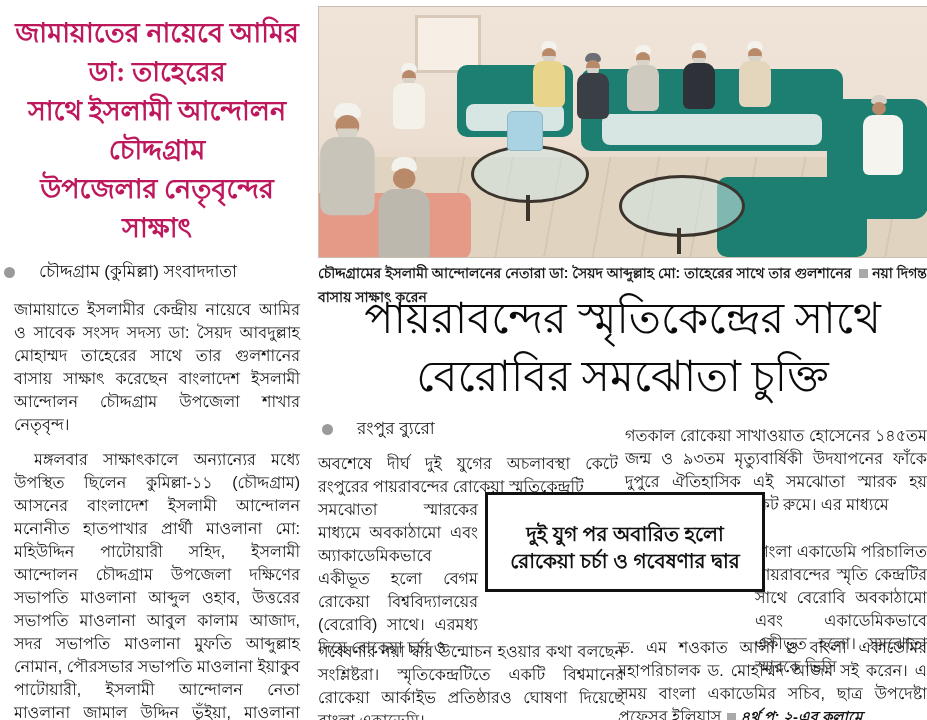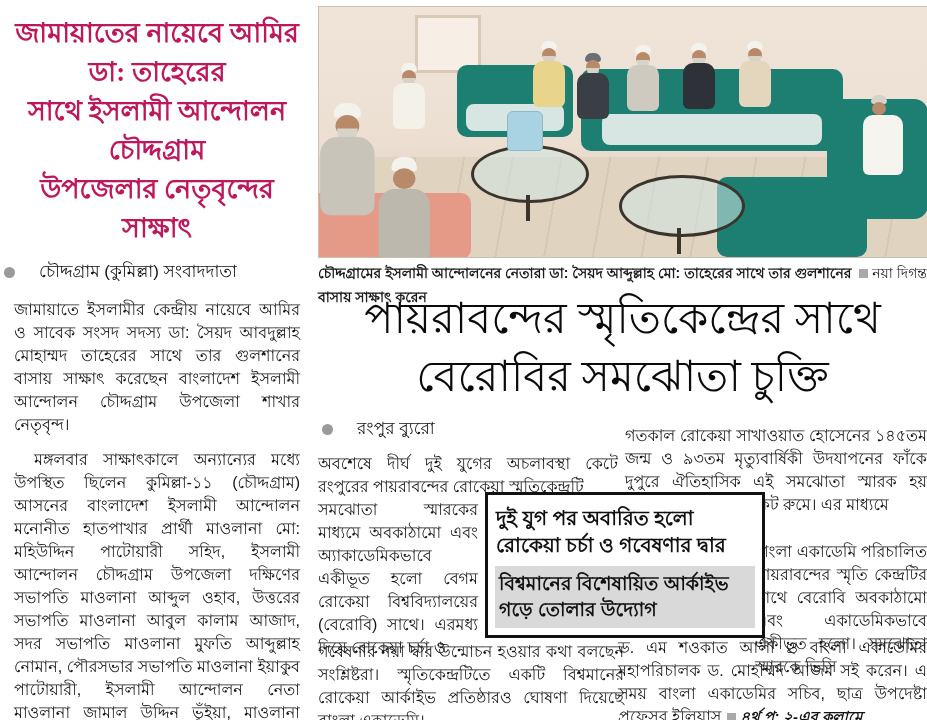--- a/index.html
+++ b/index.html
@@ -41,41 +41,41 @@
   .table .leg{position:absolute;left:46%;top:90%;width:4px;height:26px;background:#3a342c;}
   .bag{position:absolute;width:34px;height:38px;background:#a9d3e2;border-radius:6px 6px 4px 4px;border:1px solid #8fb9c9;}
   .person{position:absolute;}
   .person .cap{position:absolute;left:4px;top:0;width:16px;height:9px;border-radius:8px 8px 3px 3px;background:#f4f2ec;}
   .person .face{position:absolute;left:5px;top:7px;width:14px;height:13px;border-radius:50%;background:#b98a6a;}
   .person .beard{position:absolute;left:6px;top:15px;width:12px;height:8px;border-radius:0 0 8px 8px;background:#d8d3c8;}
   .person .robe{position:absolute;left:-4px;top:20px;width:32px;height:46px;border-radius:10px 10px 6px 6px;background:#f4f1e8;}
 
   .caption-row{left:0;top:262px;width:609px;display:flex;justify-content:space-between;align-items:flex-start;
     font-size:14px;font-weight:bold;color:#1a1a1a;}
-  .credit{white-space:nowrap;font-weight:normal;}
+  .credit{white-space:nowrap;font-weight:bold;}
 
   .a2-headline{
     left:0;top:290px;width:609px;text-align:center;
     font-family:"Liberation Serif","DejaVu Serif",serif;font-weight:500;
     font-size:43px;line-height:58px;color:#0a0a0a;
   }
 
   
   #a2-byline{left:2px;top:405px;}
   .blk{position:absolute;font-size:16px;line-height:23px;text-align:justify;color:#141414;}
   #a2-left-intro{left:0;top:452px;width:300px;}
   #a2-left-narrow{left:0;top:498px;width:160px;}
   #a2-left-bottom{left:0;top:640px;width:306px;}
   #a2-right-top{left:307px;top:424px;width:302px;}
   #a2-right-narrow{left:437px;top:540px;width:172px;}
   #a2-right-bottom{left:300px;top:636px;width:309px;}
 
   #pullquote{
     position:absolute;left:167px;top:492px;width:262px;
-    border:3px solid #111;background:#ffffff;padding:8px 6px 7px 6px;
+    border:3px solid #111;background:#ffffff;padding:24px 6px 7px 6px;text-align:center;
   }
   .pq-top{font-weight:bold;font-size:20px;line-height:27px;margin:2px 2px 7px 2px;}
   .pq-bottom{font-weight:bold;font-size:19px;line-height:26px;background:#d9d9d9;padding:5px 4px;margin:0 1px;}
 </style>
 </head>
 <body>
 
 <div class="abs" id="article1">
   <div class="a1-headline">
     <div>জামায়াতের নায়েবে আমির ডা: তাহেরের</div>
@@ -190,16 +190,15 @@
   <div class="blk" id="a2-left-narrow">সমঝোতা স্মারকের মাধ্যমে অবকাঠামো এবং অ্যাকাডেমিকভাবে একীভূত হলো বেগম রোকেয়া বিশ্ববিদ্যালয়ের (বেরোবি) সাথে। এরমধ্য দিয়ে রোকেয়া চর্চা ও</div>
   <div class="blk" id="a2-left-bottom">গবেষণার নয়া দ্বার উন্মোচন হওয়ার কথা বলছেন সংশ্লিষ্টরা। স্মৃতিকেন্দ্রটিতে একটি বিশ্বমানের রোকেয়া আর্কাইভ প্রতিষ্ঠারও ঘোষণা দিয়েছে বাংলা একাডেমি।</div>
   <div class="blk" id="a2-right-top">গতকাল রোকেয়া সাখাওয়াত হোসেনের ১৪৫তম জন্ম ও ৯৩তম মৃত্যুবার্ষিকী উদযাপনের ফাঁকে দুপুরে ঐতিহাসিক এই সমঝোতা স্মারক হয় বিশ্ববিদ্যালয়ের সিন্ডিকেট রুমে। এর মাধ্যমে</div>
   <div class="blk" id="a2-right-narrow">বাংলা একাডেমি পরিচালিত পায়রাবন্দের স্মৃতি কেন্দ্রটির সাথে বেরোবি অবকাঠামো এবং একাডেমিকভাবে একীভূত হলো। সমঝোতা স্মারকে ভিসি</div>
   <div class="blk" id="a2-right-bottom">
     <span>ড. এম শওকাত আলী ও বাংলা একাডেমির মহাপরিচালক ড. মোহাম্মদ আজম সই করেন। এ সময় বাংলা একাডেমির সচিব, ছাত্র উপদেষ্টা প্রফেসর ইলিয়াস</span><span class="jump-sq"></span><span class="jump">৪র্থ পৃ: ২-এর কলামে</span>
   </div>
 
   <div id="pullquote">
     <div class="pq-top">দুই যুগ পর অবারিত হলো রোকেয়া চর্চা ও গবেষণার দ্বার</div>
-    <div class="pq-bottom">বিশ্বমানের বিশেষায়িত আর্কাইভ গড়ে তোলার উদ্যোগ</div>
   </div>
 
 </div>
 
 </body></html>

